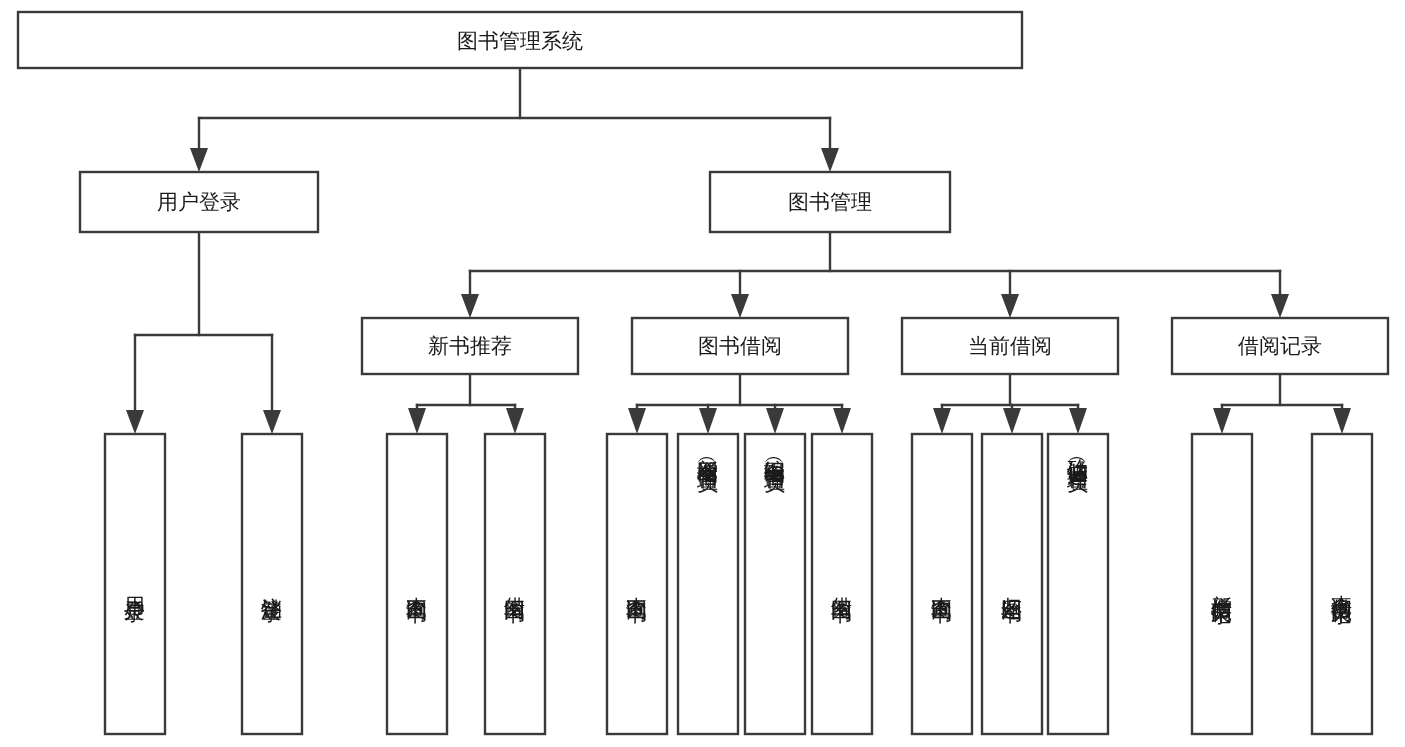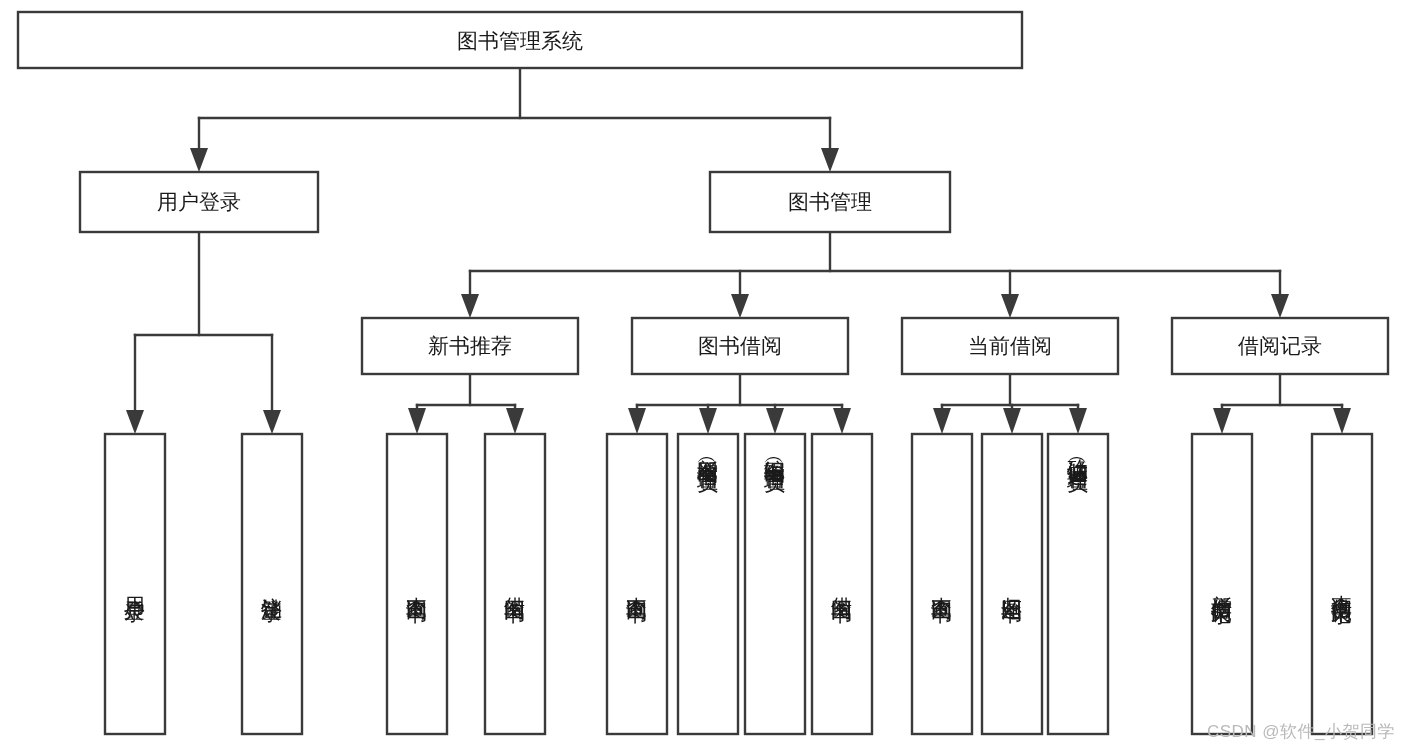--- a/index.html
+++ b/index.html
@@ -238,15 +238,14 @@
   <div class="vlabel-wrap" style="left:1048px; top:434px; width:60px; height:300px; align-items:flex-start;">
     <span class="node-label-v" style="margin-top:8px;">确认归还（管理员）</span>
   </div>
   <div class="vlabel-wrap" style="left:1192px; top:434px; width:60px; height:300px;">
     <span class="node-label-v">新增借阅记录</span>
   </div>
   <div class="vlabel-wrap" style="left:1312px; top:434px; width:60px; height:300px;">
     <span class="node-label-v">查询借阅记录</span>
   </div>
 
-  <div id="watermark">CSDN @软件_小贺同学</div>
 
 </div>
 
 </body></html>

